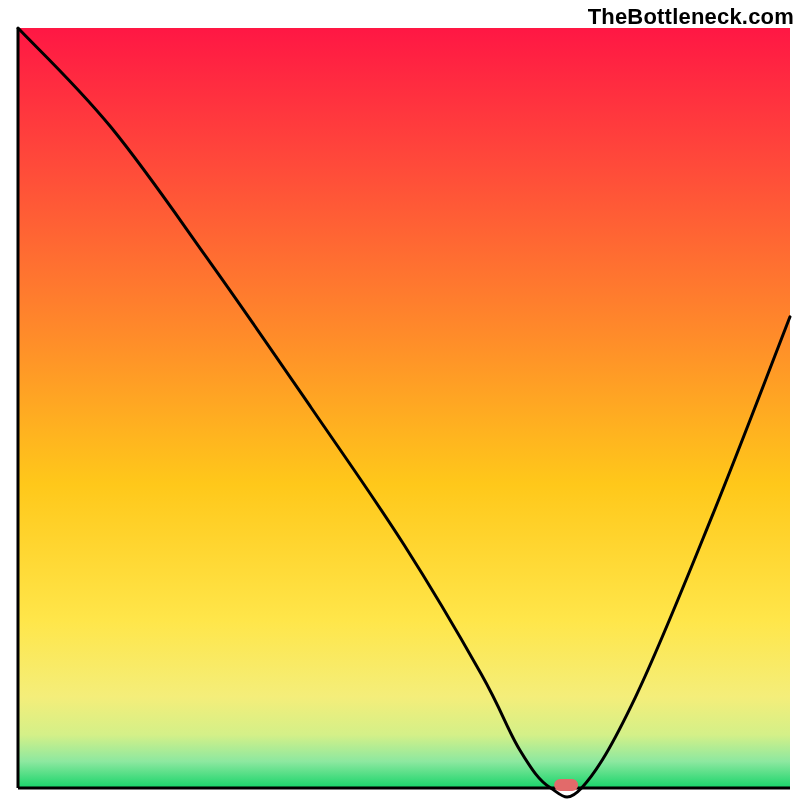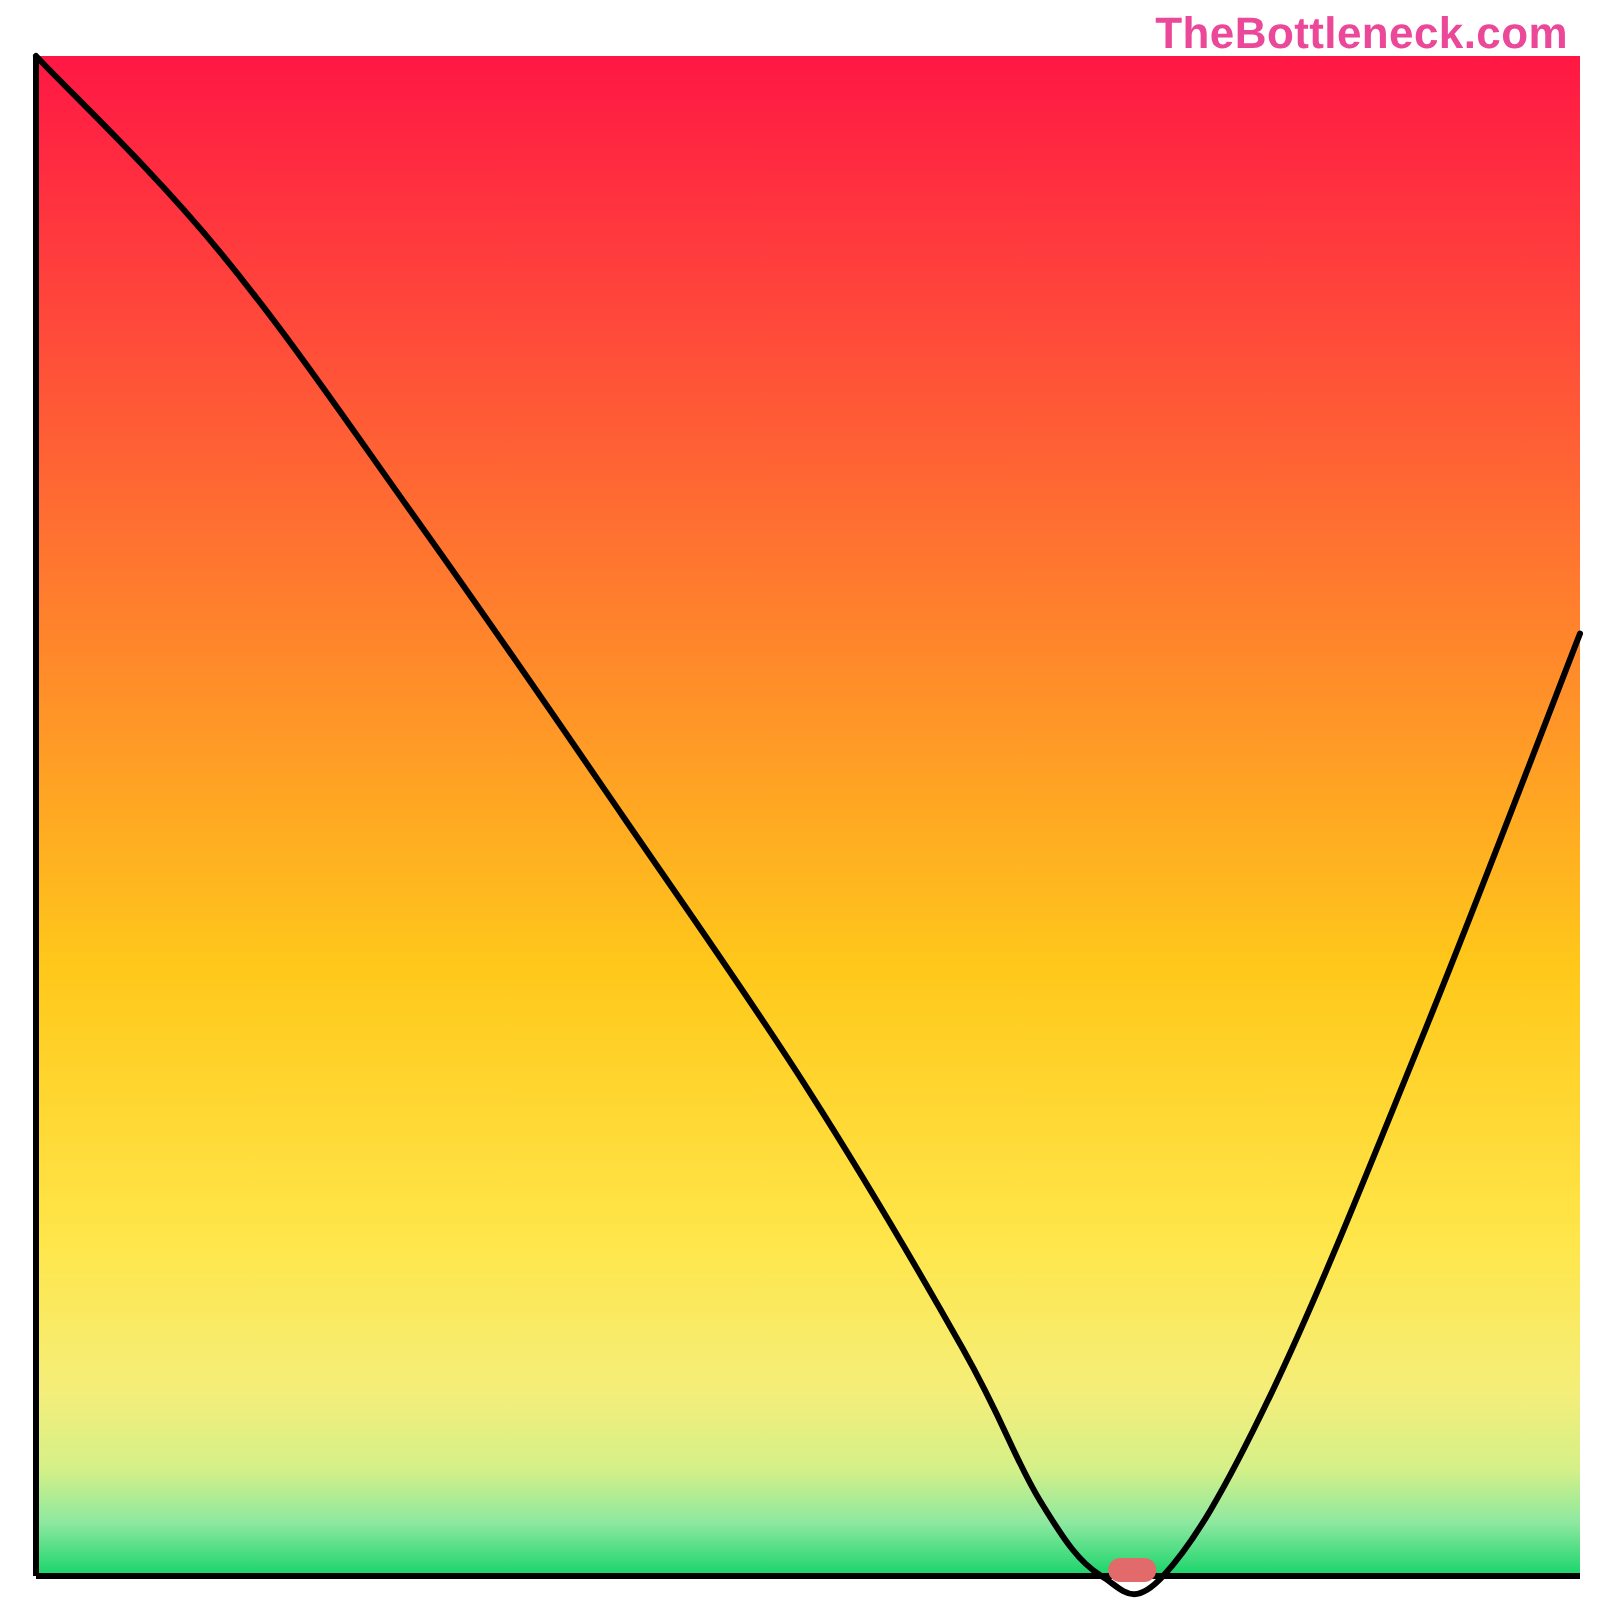--- a/index.html
+++ b/index.html
@@ -11,24 +11,24 @@
     font-family: Arial, Helvetica, sans-serif;
   }
   .canvas {
     position: relative;
     width: 800px;
     height: 800px;
   }
   .watermark {
     position: absolute;
     top: 4px;
-    right: 16px;
+    right: 6px;
     font-size: 22px;
     font-weight: 600;
-    color: #ec4899;
+    color: #000000;
     letter-spacing: 0.2px;
   }
   svg.plot {
     position: absolute;
     left: 0;
     top: 0;
     width: 800px;
     height: 800px;
   }
 </style>

